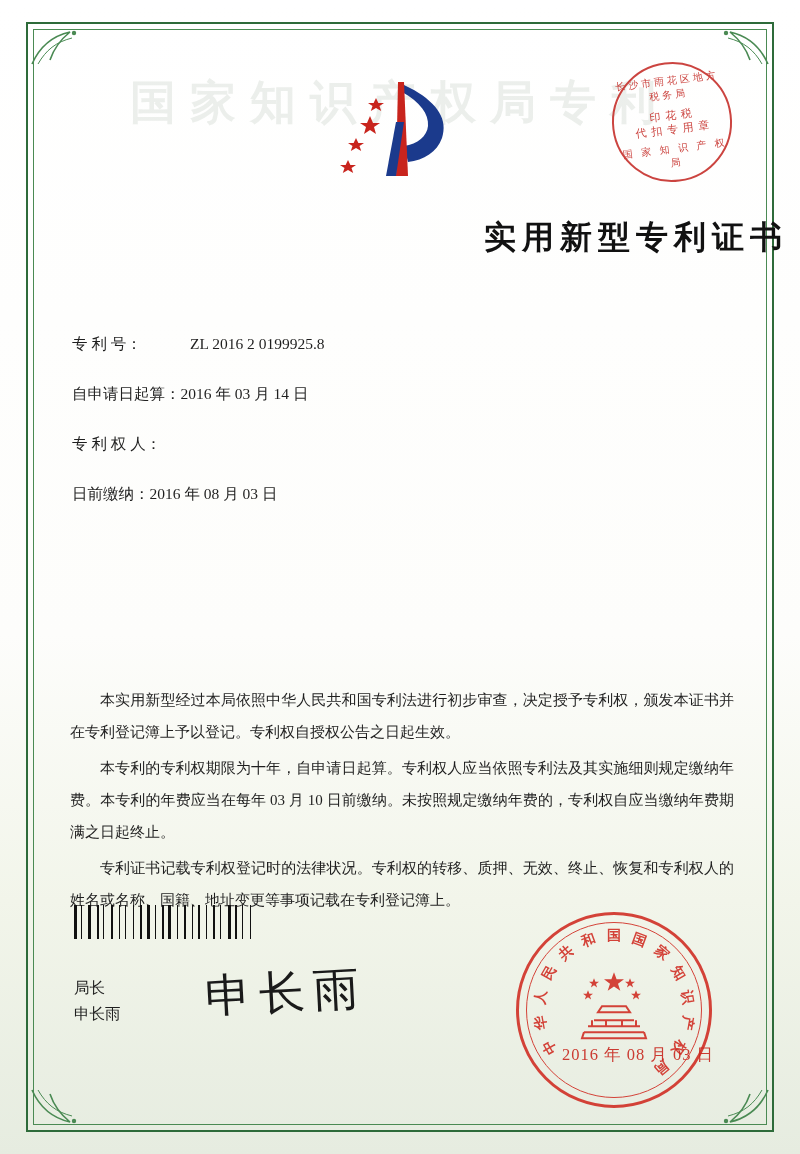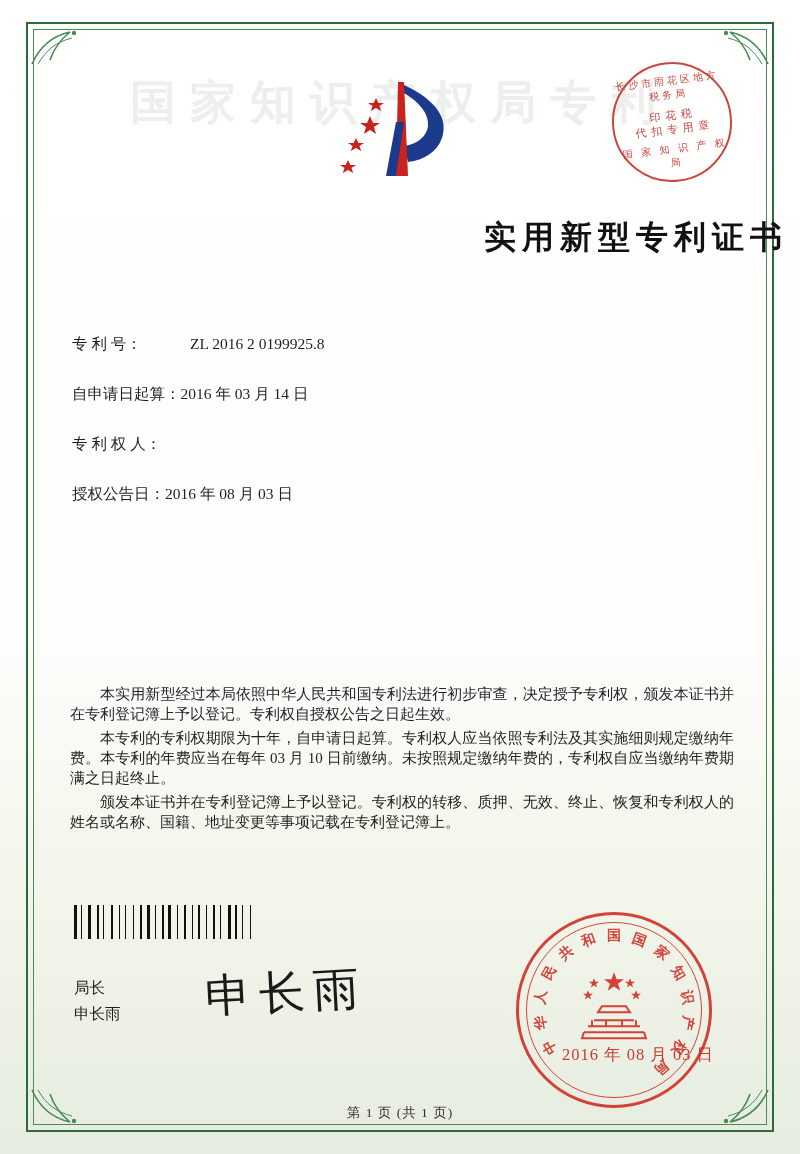--- a/index.html
+++ b/index.html
@@ -145,21 +145,21 @@
     width: 118px;
     letter-spacing: 0;
   }
 
   
   .body-text {
     position: absolute;
     left: 70px; top: 684px;
     width: 664px;
     font-size: 15px;
-    line-height: 20px;
+    line-height: 32px;
     color: #1f1f1f;
     text-align: justify;
   }
   .body-text p {
     margin: 0 0 4px 0;
     text-indent: 30px;
   }
 
   
   .barcode {
@@ -317,29 +317,29 @@
       <span class="val">ZL 2016 2 0199925.8</span>
     </div>
     <div class="field">
       <span class="lab">自申请日起算：</span>
       <span class="val">2016 年 03 月 14 日</span>
     </div>
     <div class="field">
       <span class="lab">专 利 权 人：</span>
     </div>
     <div class="field">
-      <span class="lab">授权公告日：</span>
+      <span class="lab">日前缴纳：</span>
       <span class="val">2016 年 08 月 03 日</span>
     </div>
   </div>
 
   <div class="body-text">
     <p>本实用新型经过本局依照中华人民共和国专利法进行初步审查，决定授予专利权，颁发本证书并在专利登记簿上予以登记。专利权自授权公告之日起生效。</p>
     <p>本专利的专利权期限为十年，自申请日起算。专利权人应当依照专利法及其实施细则规定缴纳年费。本专利的年费应当在每年 03 月 10 日前缴纳。未按照规定缴纳年费的，专利权自应当缴纳年费期满之日起终止。</p>
-    <p>颁发本证书并在专利登记簿上予以登记。专利权的转移、质押、无效、终止、恢复和专利权人的姓名或名称、国籍、地址变更等事项记载在专利登记簿上。</p>
+    <p>专利证书记载专利权登记时的法律状况。专利权的转移、质押、无效、终止、恢复和专利权人的姓名或名称、国籍、地址变更等事项记载在专利登记簿上。</p>
   </div>
 
   <div class="barcode" id="barcode">
       <i style="width:3px;"></i>
       <i style="width:1px;background:transparent;"></i>
       <i style="width:1px;background:transparent;"></i>
       <i style="width:2px;background:transparent;"></i>
       <i style="width:1px;"></i>
       <i style="width:3px;background:transparent;"></i>
       <i style="width:2px;background:transparent;"></i>
@@ -477,15 +477,14 @@
           <polygon points="62,16 63.4,19.5 67,19.5 64,21.8 65.1,25.3 62,23.2 58.9,25.3 60,21.8 57,19.5 60.6,19.5"></polygon>
           <polygon points="68,28 69.4,31.5 73,31.5 70,33.8 71.1,37.3 68,35.2 64.9,37.3 66,33.8 63,31.5 66.6,31.5"></polygon>
           <polygon points="26,16 27.4,19.5 31,19.5 28,21.8 29.1,25.3 26,23.2 22.9,25.3 24,21.8 21,19.5 24.6,19.5"></polygon>
           <polygon points="20,28 21.4,31.5 25,31.5 22,33.8 23.1,37.3 20,35.2 16.9,37.3 18,33.8 15,31.5 18.6,31.5"></polygon>
         </g>
       </svg>
     </div>
   </div>
   <div class="seal-date">2016 年 08 月 03 日</div>
 
-  <div class="footer">第 1 页 (共 1 页)</div>
 
 </div>
 
 </body></html>

